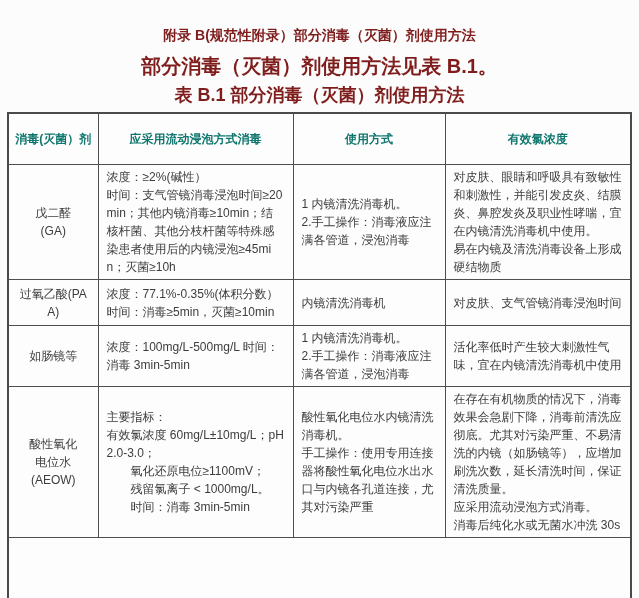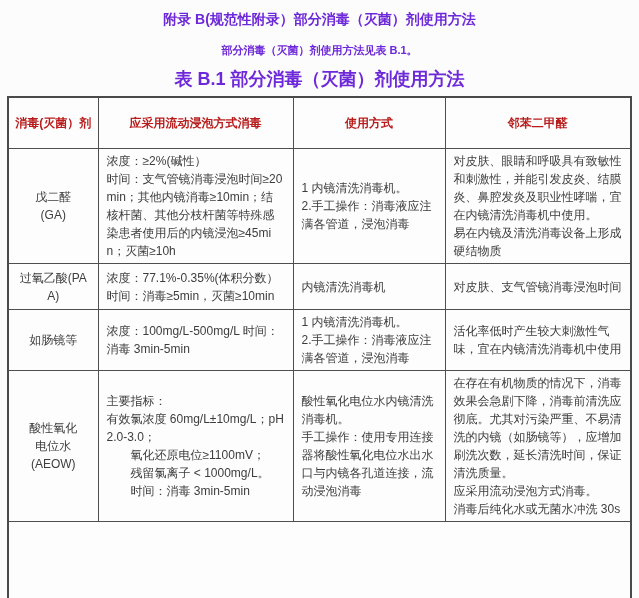--- a/index.html
+++ b/index.html
@@ -4,23 +4,23 @@
 <style>
   html,body{margin:0;padding:0;background:#ffffff;}
   .page{
     width:639px;height:598px;
     background:#fcfcfc;
     font-family:"Liberation Sans","DejaVu Sans",sans-serif;
     color:#3d3d3d;
     overflow:hidden;
     box-sizing:border-box;
   }
-  .titles{text-align:center;font-weight:bold;color:#6d28d9;}
+  .titles{text-align:center;font-weight:bold;color:#7f1d1d;margin-top:16px;}
   .title-line1{padding-top:10px;font-size:14px;line-height:18px;}
-  .title-line2{margin-top:13px;font-size:11px;line-height:18px;}
+  .title-line2{margin-top:13px;font-size:20px;line-height:18px;}
   .table-caption{margin-top:12px;margin-bottom:8px;font-size:18px;line-height:17px;}
   table.b1{
     border-collapse:collapse;
     table-layout:fixed;
     width:623px;
     margin:0 auto;
     background:#fdfdfd;
     border:2px solid #4a4a4a;
     border-bottom:3px solid #222222;
   }
@@ -30,21 +30,21 @@
     line-height:18px;
     vertical-align:middle;
     padding:3px 8px;
     box-sizing:border-box;
     white-space:pre-wrap;
     word-break:break-all;
   }
   table.b1 th{
     font-weight:bold;
     text-align:center;
-    color:#b91c1c;
+    color:#0f766e;
     height:27px;
     padding:16px 4px;
   }
   td.agent{text-align:center;padding:3px 2px;}
   tr.r-opa{height:55px;}
   tr.r-ga{height:112px;}
   tr.r-paa{height:46px;}
   tr.r-clo2{height:54px;}
   tr.r-aeow{height:146px;}
   tr.r-notes{height:50px;}
@@ -66,21 +66,21 @@
       <col style="width:90px">
       <col style="width:195px">
       <col style="width:152px">
       <col style="width:186px">
     </colgroup>
     <thead>
       <tr>
         <th>消毒(灭菌）剂</th>
         <th>应采用流动浸泡方式消毒</th>
         <th>使用方式</th>
-        <th>邻苯二甲醛</th>
+        <th>有效氯浓度</th>
       </tr>
     </thead>
     <tbody>
       <tr class="r-ga">
         <td class="agent">戊二醛
 (GA)</td>
         <td>浓度：≥2%(碱性）
 时间：支气管镜消毒浸泡时间≥20min；其他内镜消毒≥10min；结核杆菌、其他分枝杆菌等特殊感染患者使用后的内镜浸泡≥45min；灭菌≥10h</td>
         <td>1 内镜清洗消毒机。
 2.手工操作：消毒液应注满各管道，浸泡消毒</td>
@@ -104,21 +104,21 @@
       <tr class="r-aeow">
         <td class="agent">酸性氧化
 电位水
 (AEOW)</td>
         <td>主要指标：
 有效氯浓度 60mg/L±10mg/L；pH2.0-3.0；
 　　氧化还原电位≥1100mV；
 　　残留氯离子 &lt; 1000mg/L。
 　　时间：消毒 3min-5min</td>
         <td>酸性氧化电位水内镜清洗消毒机。
-手工操作：使用专用连接器将酸性氧化电位水出水口与内镜各孔道连接，流动浸泡消毒</td>
+手工操作：使用专用连接器将酸性氧化电位水出水口与内镜各孔道连接，尤其对污染严重</td>
         <td>在存在有机物质的情况下，消毒效果会急剧下降，消毒前清洗应彻底。尤其对污染严重、不易清洗的内镜（如肠镜等），应增加刷洗次数，延长清洗时间，保证清洗质量。
 应采用流动浸泡方式消毒。
 消毒后纯化水或无菌水冲洗 30s</td>
       </tr>
       <tr class="r-notes">
         <td class="footnotes" colspan="4">
           
           
         </td>
       </tr>

